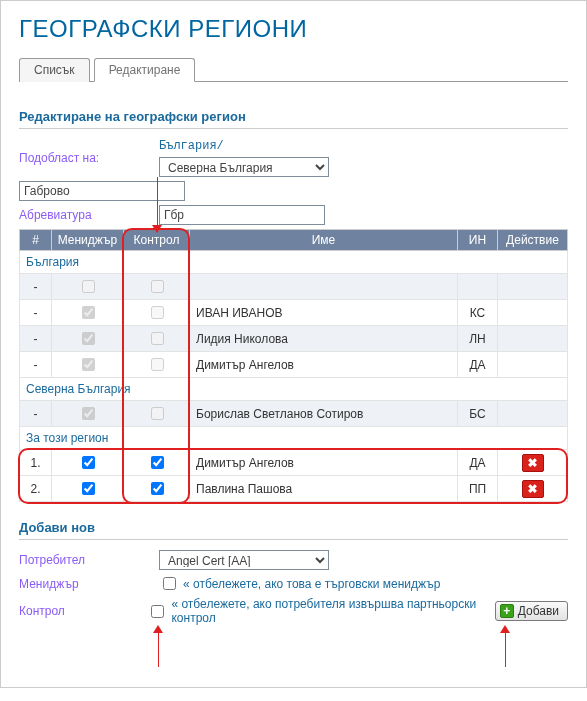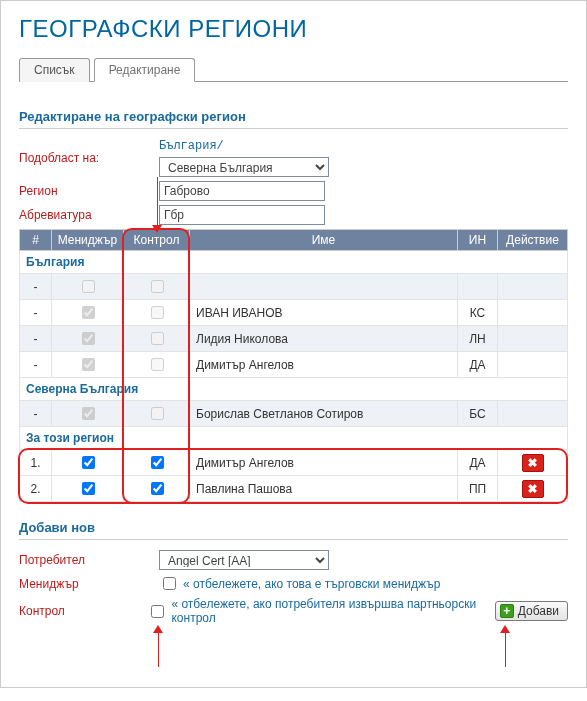--- a/index.html
+++ b/index.html
@@ -53,21 +53,21 @@
     padding-bottom: 4px;
     margin: 10px 0 10px 0;
   }
   .form-row {
     display: flex;
     align-items: center;
     margin: 4px 0;
   }
   .form-row label {
     width: 140px;
-    color: #b91c1c;
+    color: #8b5cf6;
   }
   .form-row .crumb {
     color: #1b6a9e;
     margin-bottom: 4px;
     font-family: Liberation Mono, monospace;
   }
   .form-row select, .form-row input[type=text] {
     border: 1px solid #7f8d9a;
     padding: 2px 4px;
     font-size: 12px;
@@ -97,21 +97,21 @@
     padding: 3px 6px;
     font-size: 12px;
     height: 22px;
     text-align: left;
     vertical-align: middle;
   }
   table.grid td.center { text-align: center; }
   table.grid tr.subhead td {
     background: #fff;
     color: #1b6a9e;
-    font-weight: bold;
+    font-weight: normal;
     padding: 4px 6px;
   }
   table.grid tr.alt td { background: #eef1f5; }
   .del-btn {
     display: inline-block;
     width: 22px;
     height: 18px;
     background: #d9221a;
     border: 1px solid #a81010;
     border-radius: 2px;
@@ -206,21 +206,20 @@
   <div class="form-row">
     <label>Подобласт на:</label>
     <div>
       <div class="crumb">България/</div>
       <select>
         <option>Северна България</option>
       </select>
     </div>
   </div>
   <div class="form-row">
-    <label>Регион</label>
     <input type="text" value="Габрово" style="">
   </div>
   <div class="form-row">
     <label>Абревиатура</label>
     <input type="text" value="Гбр" style="">
   </div>
 
 
   <div class="rel">
     <table class="grid">

